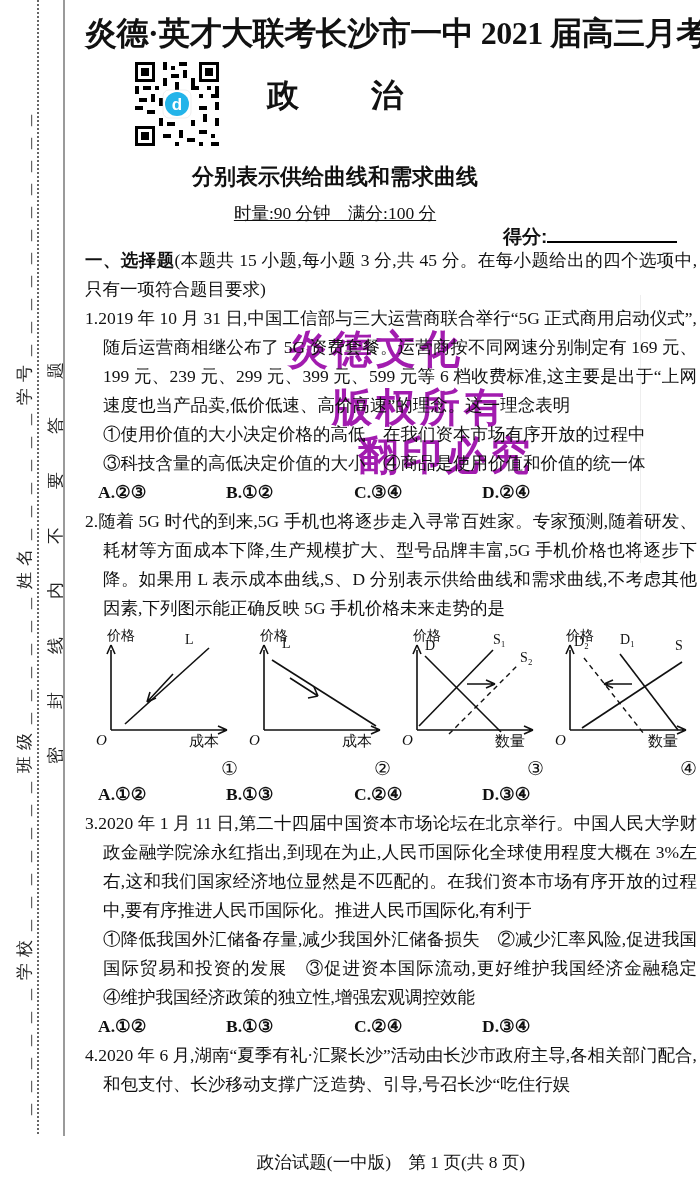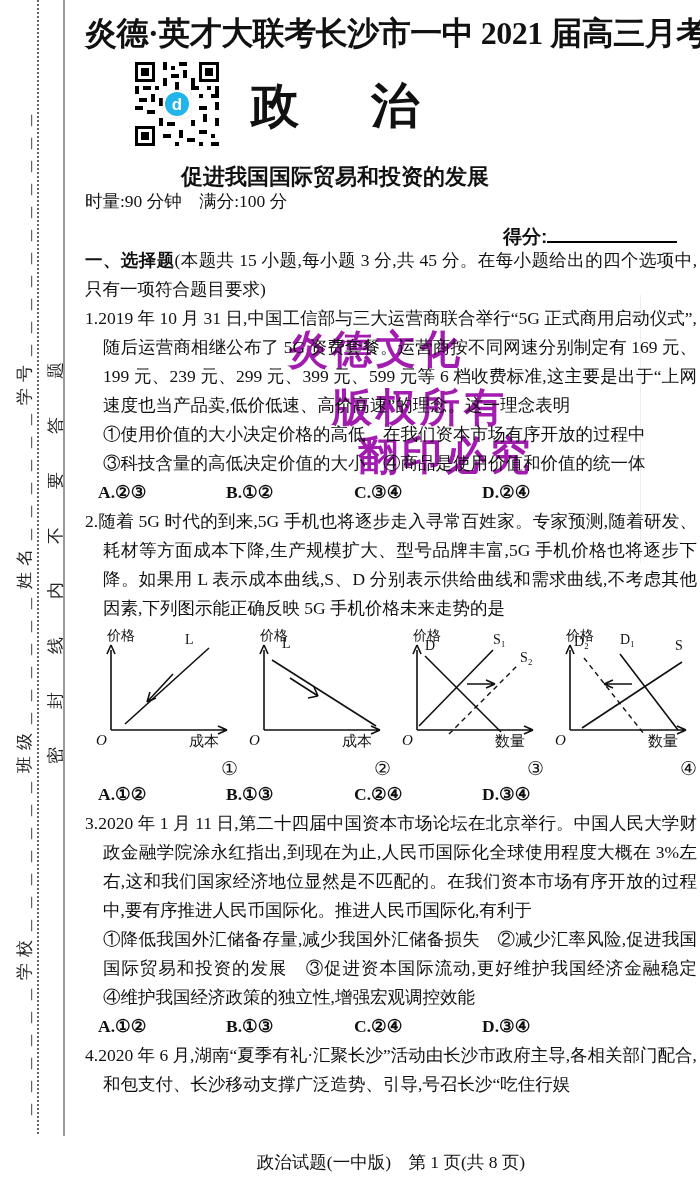--- a/index.html
+++ b/index.html
@@ -13,25 +13,25 @@
   .side-fields{position:absolute;left:13px;top:1118px;width:1062px;transform:rotate(-90deg);
         transform-origin:0 0;font-size:17px;letter-spacing:6px;white-space:nowrap;color:#222;}
   .side-seal{position:absolute;left:44px;top:764px;width:412px;transform:rotate(-90deg);
         transform-origin:0 0;font-size:17px;letter-spacing:38px;white-space:nowrap;color:#222;}
 
   
   .exam-title{position:absolute;left:85px;top:12px;width:612px;font-size:32px;font-weight:bold;
         letter-spacing:-0.5px;white-space:nowrap;}
   .qr{position:absolute;left:135px;top:62px;}
   .subject{position:absolute;left:85px;top:74px;width:500px;text-align:center;
-        font-size:48px;font-weight:bold;}
+        font-size:32px;font-weight:bold;}
   .subject .gap{display:inline-block;width:72px;}
   .subtitle{position:absolute;left:85px;top:162px;width:500px;text-align:center;
         font-size:22px;font-weight:bold;}
-  .meta{position:absolute;left:85px;top:189px;width:500px;text-align:left;font-size:17.5px;}
+  .meta{position:absolute;left:85px;top:201px;width:500px;text-align:center;font-size:17.5px;text-decoration:underline;}
   .score{position:absolute;left:503px;top:222px;font-size:19px;font-weight:bold;}
   .score-line{display:inline-block;width:130px;height:19px;border-bottom:2px solid #000;}
 
   
   .wm{position:absolute;font-size:40px;font-weight:bold;color:#a21caf;letter-spacing:4px;z-index:0;}
   .wm1{left:288px;top:322px;} .wm2{left:332px;top:380px;} .wm3{left:358px;top:428px;}
   .fold{position:absolute;left:640px;top:295px;height:268px;width:0;border-left:1px solid #eee;}
 
   
   .body{position:absolute;left:85px;top:246px;width:612px;font-size:17.5px;line-height:29px;
@@ -95,21 +95,21 @@
         <rect x="28" y="28" width="28" height="28" rx="6" fill="#fff" stroke="#ddd" stroke-width="0.5"></rect>
         <circle cx="42" cy="42" r="12" fill="#23b4e9"></circle>
         <text x="42" y="48" text-anchor="middle" font-size="17" font-weight="bold" font-family="Liberation Sans, DejaVu Sans, sans-serif" fill="#fff">d</text>
       </g>
     </svg>
   </div>
 
   <div class="subject sans">
     <span>政</span><span class="gap"></span><span>治</span>
   </div>
-  <div class="subtitle sans">促进我国国际贸易和投资的发展</div>
+  <div class="subtitle sans">分别表示供给曲线和需求曲线</div>
   <div class="meta">时量:90 分钟　满分:100 分</div>
   <div class="score sans">
     <span>得分:</span><span class="score-line"></span>
   </div>
 
   <div class="body">
 
     <p><b class="sans">一、选择题</b><span>(本题共 15 小题,每小题 3 分,共 45 分。在每小题给出的四个选项中,只有一项符合题目要求)</span></p>
 
     <div class="q">

